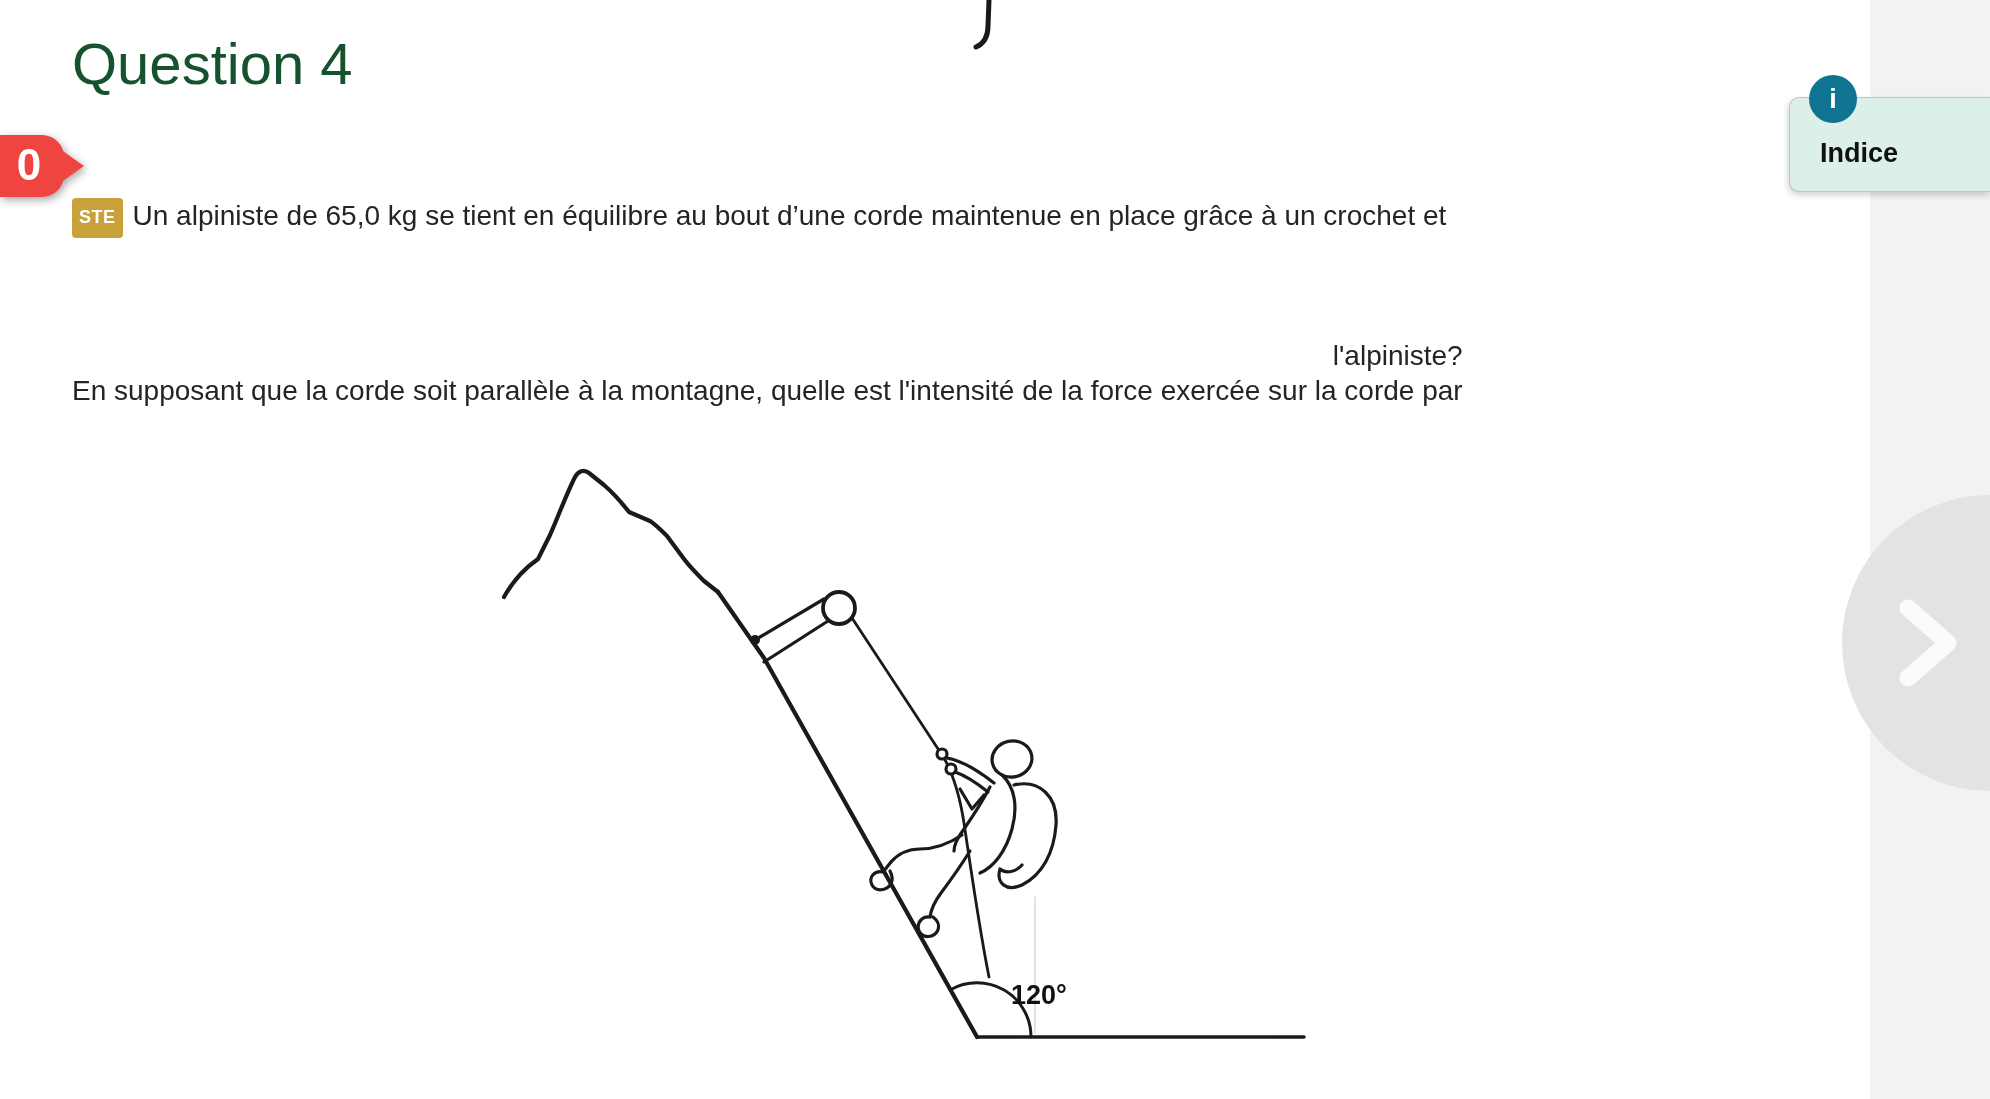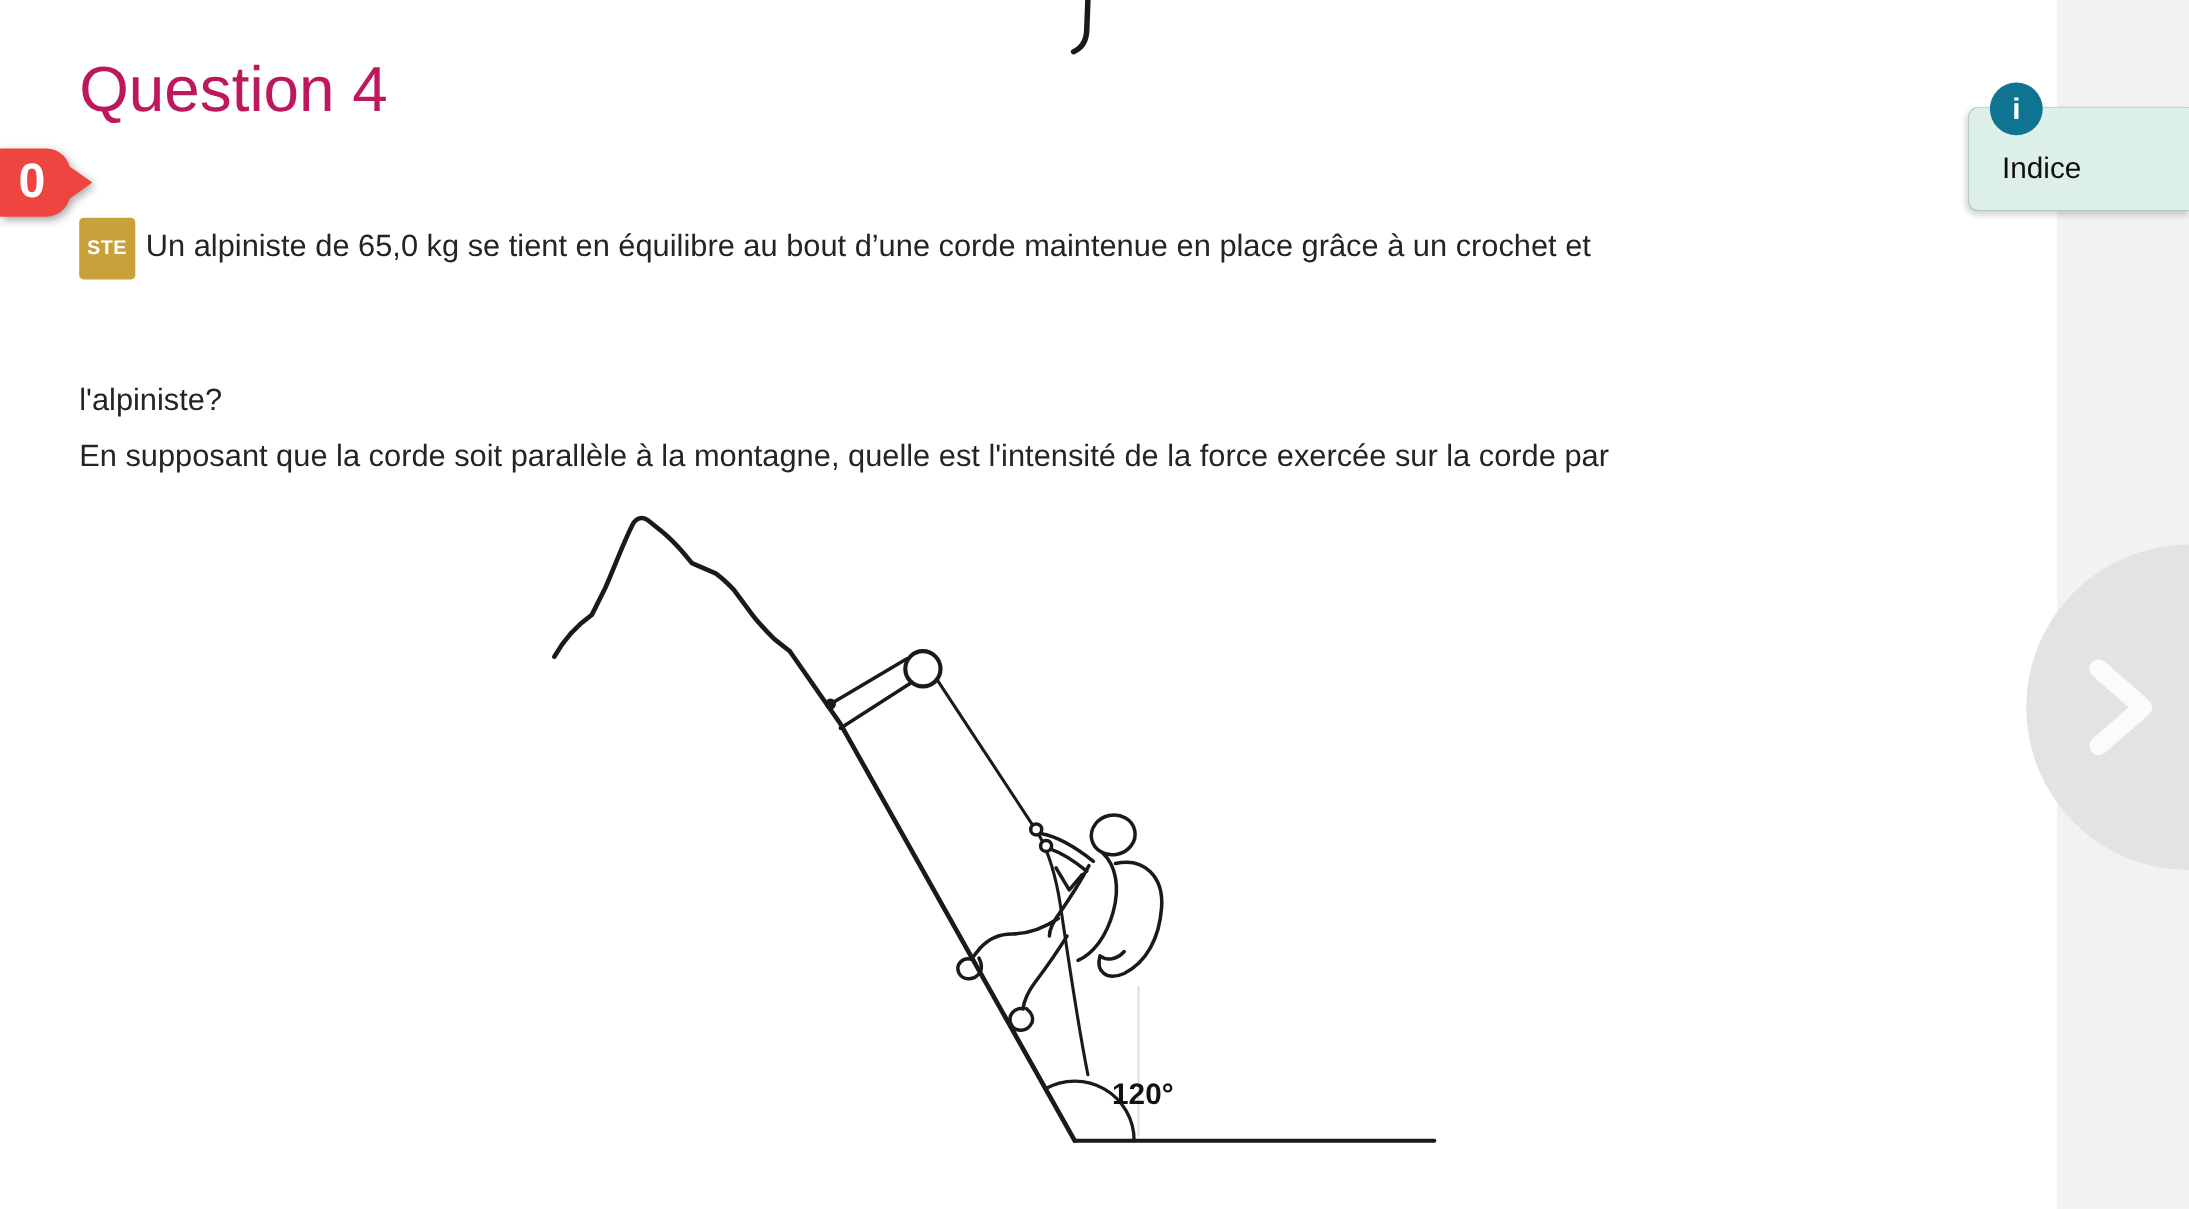--- a/index.html
+++ b/index.html
@@ -36,21 +36,21 @@
     cursor:pointer;
   }
   .info-circle{
     position:absolute;left:19px;top:-23px;width:48px;height:48px;
     border-radius:50%;background:var(--info-teal,#0f7492);
     color:#ffffff;font-weight:bold;font-size:27px;
     display:flex;align-items:center;justify-content:center;
   }
   .hint-label{
     margin:40px 0 0 30px;
-    font-size:27px;font-weight:normal;color:#101010;
+    font-size:27px;font-weight:bold;color:#101010;
   }
 
   
   .score-badge-wrap{
     position:absolute;left:0;top:135px;
     filter:drop-shadow(2px 3px 4px rgba(0,0,0,0.35));
   }
   .score-badge{
     position:relative;width:64px;height:62px;
     background:var(--accent-red,#ee4540);
@@ -64,26 +64,26 @@
     border-left:24px solid var(--accent-red,#ee4540);
   }
   .score-badge .value{
     position:absolute;left:6px;top:0;width:46px;height:62px;
     line-height:60px;text-align:center;
     color:#ffffff;font-size:44px;font-weight:bold;
   }
 
   
   .page-title{
-    position:absolute;left:72px;top:48px;margin:0;
-    font-size:58px;font-weight:300;color:#be185d;text-align:right;
+    position:absolute;left:72px;top:30px;margin:0;
+    font-size:58px;font-weight:300;color:#14532d;text-align:right;
   }
 
   
-  .q-para{position:absolute;left:72px;font-size:28px;line-height:51px;color:#242424;}
+  .q-para{position:absolute;left:72px;font-size:28px;line-height:35px;color:#242424;text-align:right;}
   .q-para-1{top:198px;}
   .q-para-2{top:338px;}
   .tag-badge{
     display:inline-block;vertical-align:2px;
     background:var(--tag-gold,#c9a13b);color:#ffffff;
     font-size:18px;font-weight:bold;letter-spacing:0.5px;
     padding:2px 7px 3px;border-radius:4px;margin-right:10px;
   }
 
   

